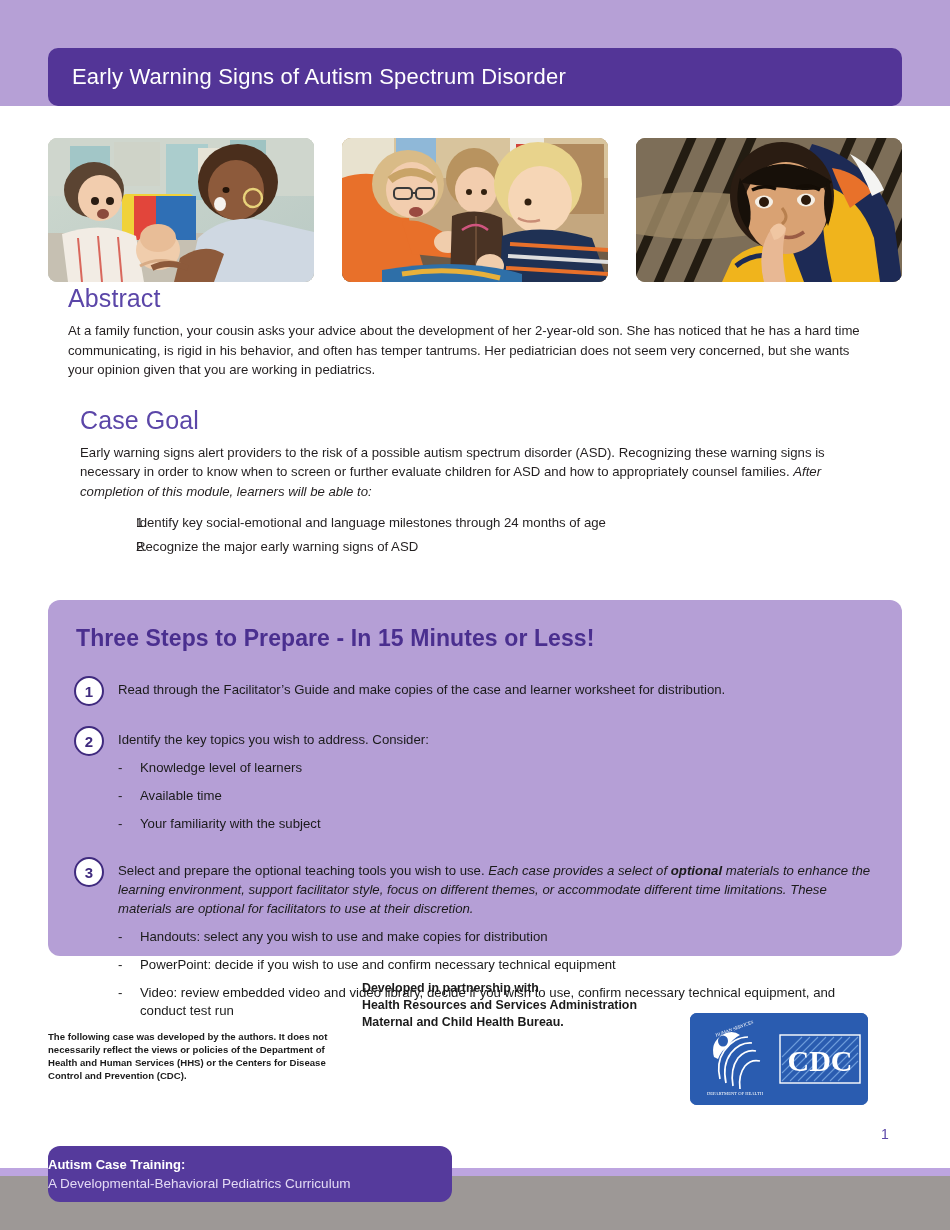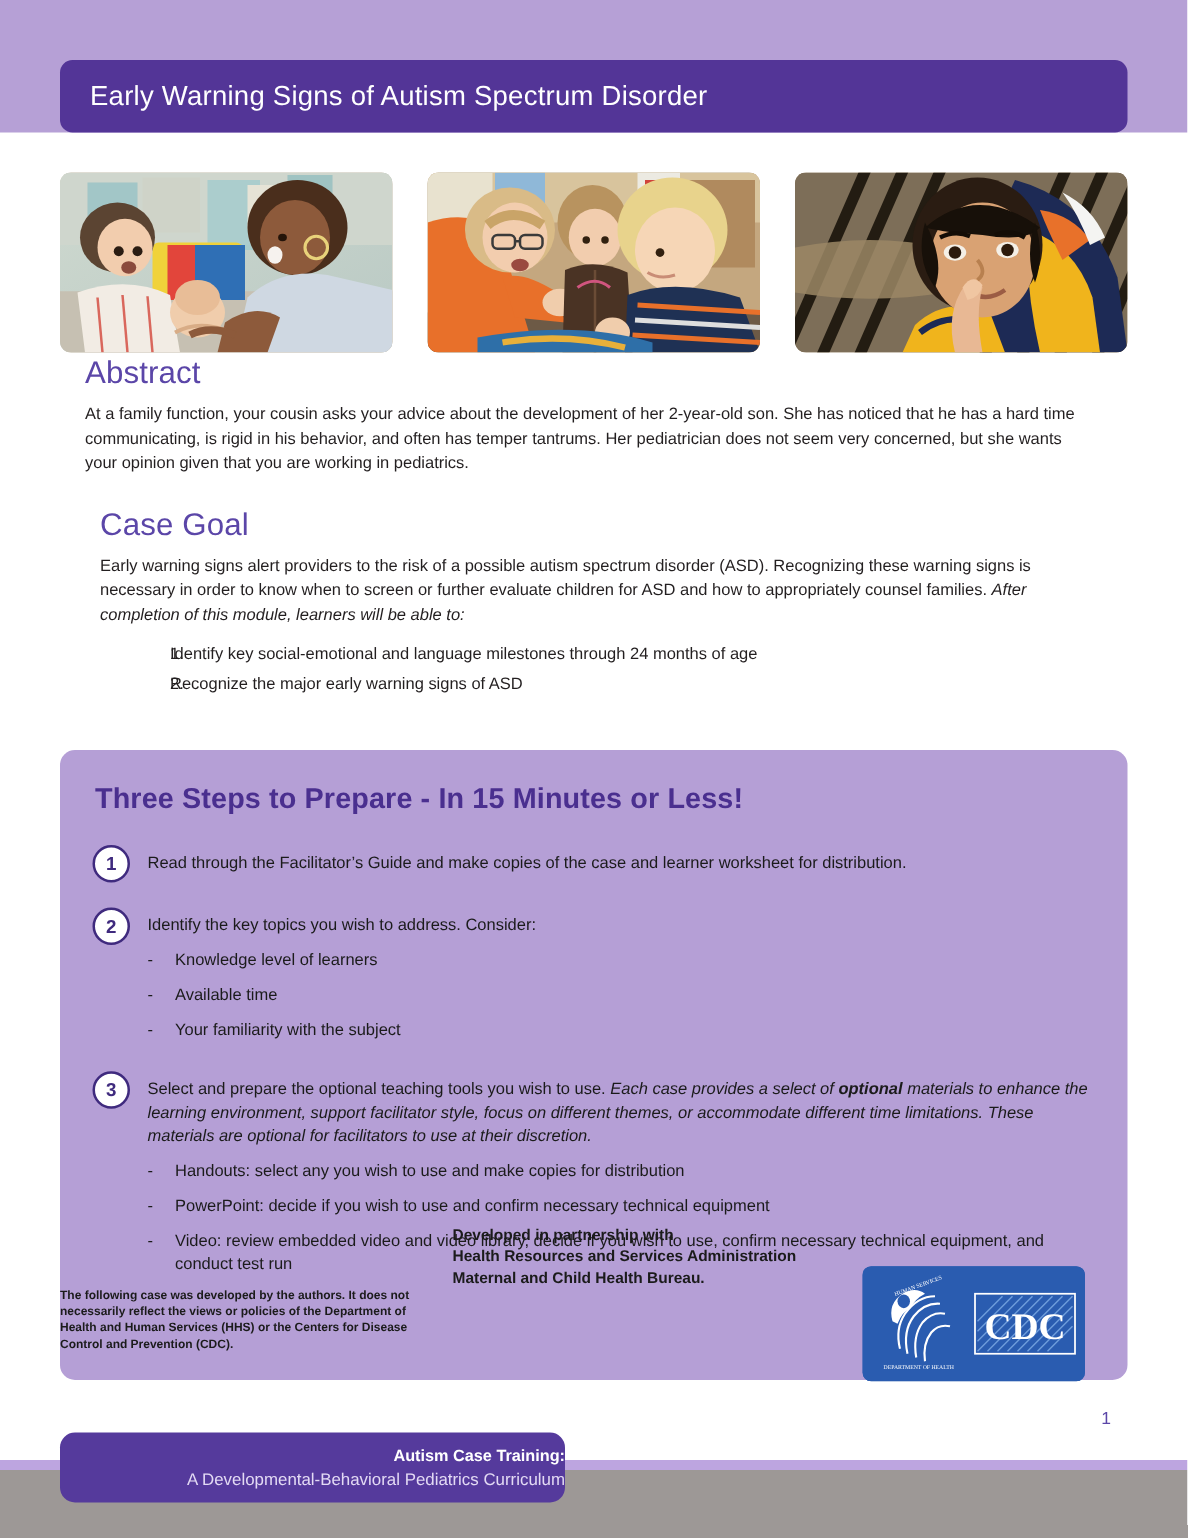--- a/index.html
+++ b/index.html
@@ -68,21 +68,21 @@
     margin:14px 0 0 0;padding:0;list-style:none;
   }
   ol.goals li{
     display:flex;font-size:13.2px;color:#231f20;margin-bottom:9px;
   }
   ol.goals li .num{width:56px;padding-left:56px;box-sizing:border-box;}
   ol.goals li .txt{flex:1;}
 
   
   .prepare-box{
-    position:absolute;left:48px;top:600px;width:854px;height:504px;
+    position:absolute;left:48px;top:600px;width:854px;height:356px;
     background:#b59fd6;border-radius:12px;box-sizing:border-box;
     padding:22px 26px 0 26px;
   }
   .prepare-title{
     font-size:23px;font-weight:bold;color:#4a2f8f;margin:3px 0 26px 2px;
     letter-spacing:.1px;
   }
   .step{display:flex;align-items:flex-start;margin-bottom:14px;}
   .step-badge{
     width:26px;height:26px;flex:0 0 26px;border-radius:50%;
@@ -122,21 +122,21 @@
 
   .page-number{
     position:absolute;left:870px;top:1126px;width:30px;text-align:center;
     font-size:14px;color:#5b46a8;
   }
 
   
   .bottom-tag{
     position:absolute;left:48px;top:1146px;width:404px;height:56px;
     background:#553a9c;border-radius:12px;
-    display:flex;flex-direction:column;align-items:flex-end;justify-content:center;
+    display:flex;flex-direction:column;align-items:flex-start;justify-content:center;
   }
   .bottom-tag .l1{color:#ffffff;font-size:13px;font-weight:bold;line-height:18px;}
   .bottom-tag .l2{color:#e3daf4;font-size:13.5px;font-weight:400;line-height:19px;}
 </style>
 </head>
 <body>
 
 <div id="page">
 
   <div class="top-band"></div>

